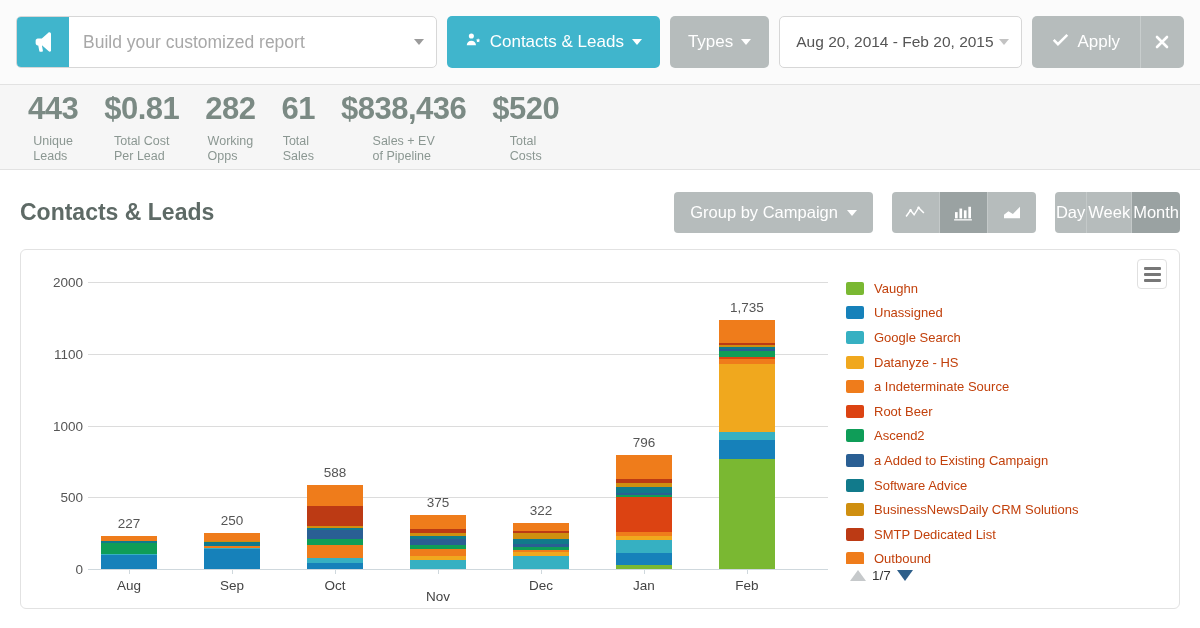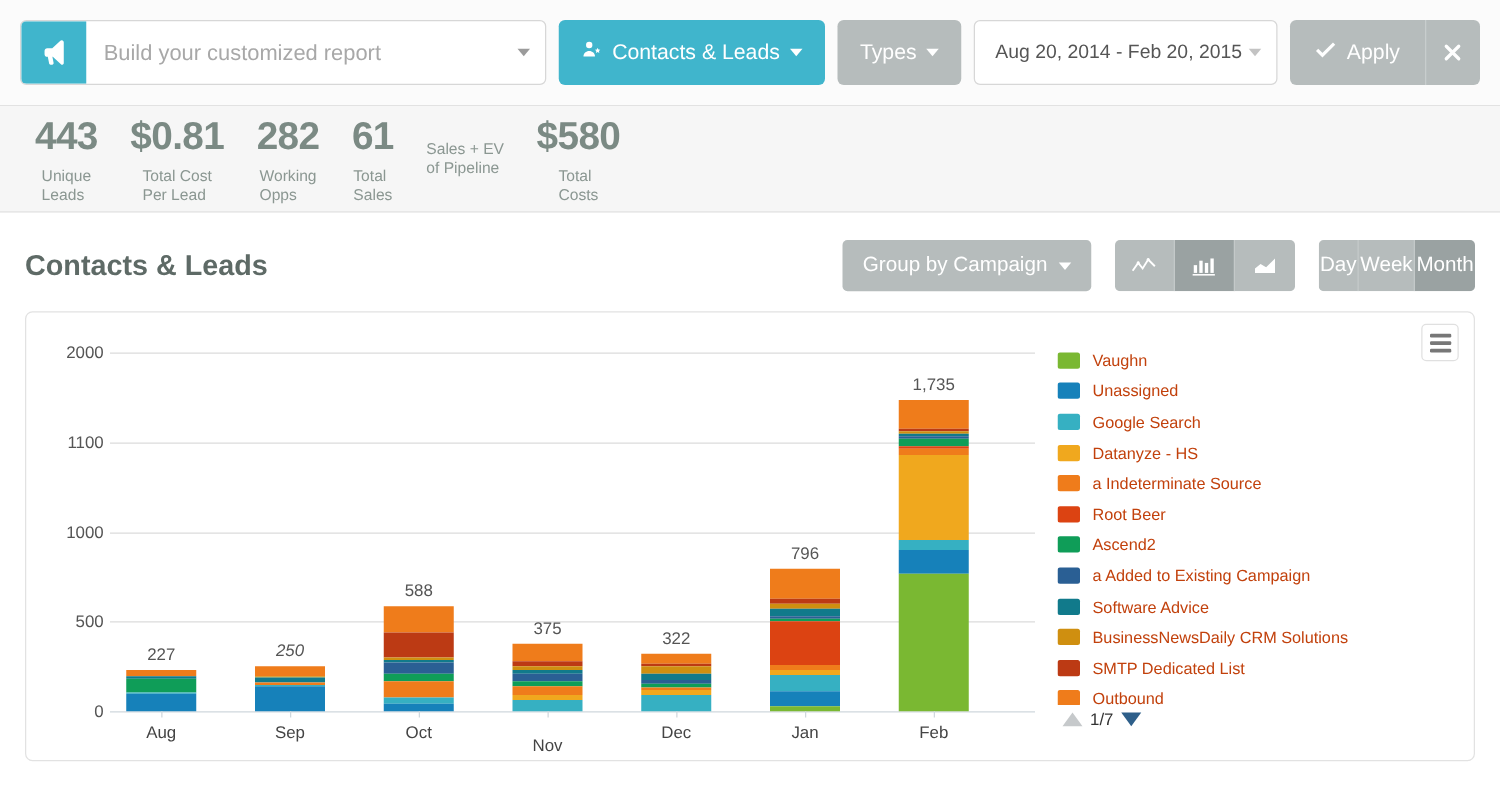--- a/index.html
+++ b/index.html
@@ -387,26 +387,27 @@
       <span>Working</span><br><span>Opps</span>
     </span>
   </div>
   <div class="kpi">
     <span class="kpi-value">61</span>
     <span class="kpi-label">
       <span>Total</span><br><span>Sales</span>
     </span>
   </div>
   <div class="kpi">
+    <span class="kpi-value">$838,436</span>
     <span class="kpi-label">
       <span>Sales + EV</span><br><span>of Pipeline</span>
     </span>
   </div>
   <div class="kpi">
-    <span class="kpi-value">$580</span>
+    <span class="kpi-value">$520</span>
     <span class="kpi-label">
       <span>Total</span><br><span>Costs</span>
     </span>
   </div>
 </div>
 
 <div class="section">
   <div class="section-title">Contacts &amp; Leads</div>
   <div class="controls">
 
@@ -488,21 +489,21 @@
       <div class="xtick" style="left: 80px; top: 328px;">Aug</div>
       <div class="bar-col" style="left: 183px; bottom: 39px; height: 0px;">
         <div class="bar" style="position: absolute; bottom: 0px;">
           <div class="seg-piece" style="height: 20.09px; background: rgb(22, 129, 186);"></div>
           <div class="seg-piece" style="height: 0.861px; background: rgb(54, 176, 194);"></div>
           <div class="seg-piece" style="height: 1.722px; background: rgb(239, 124, 27);"></div>
           <div class="seg-piece" style="height: 4.305px; background: rgb(17, 122, 139);"></div>
           <div class="seg-piece" style="height: 1.148px; background: rgb(207, 143, 16);"></div>
           <div class="seg-piece" style="height: 7.749px; background: rgb(239, 124, 27);"></div>
         </div>
-        <div class="bar-label" style="bottom: 35.875px; font-style: italic;">250</div>
+        <div class="bar-label" style="bottom: 35.875px;">250</div>
       </div>
       <div class="xtickmark" style="left: 211px; top: 319px;"></div>
       <div class="xtick" style="left: 183px; top: 328px;">Sep</div>
       <div class="bar-col" style="left: 286px; bottom: 39px; height: 0px;">
         <div class="bar" style="position: absolute; bottom: 0px;">
           <div class="seg-piece" style="height: 5.74px; background: rgb(22, 129, 186);"></div>
           <div class="seg-piece" style="height: 4.879px; background: rgb(54, 176, 194);"></div>
           <div class="seg-piece" style="height: 13.776px; background: rgb(239, 124, 27);"></div>
           <div class="seg-piece" style="height: 5.74px; background: rgb(15, 157, 88);"></div>
           <div class="seg-piece" style="height: 8.61px; background: rgb(42, 95, 148);"></div>

